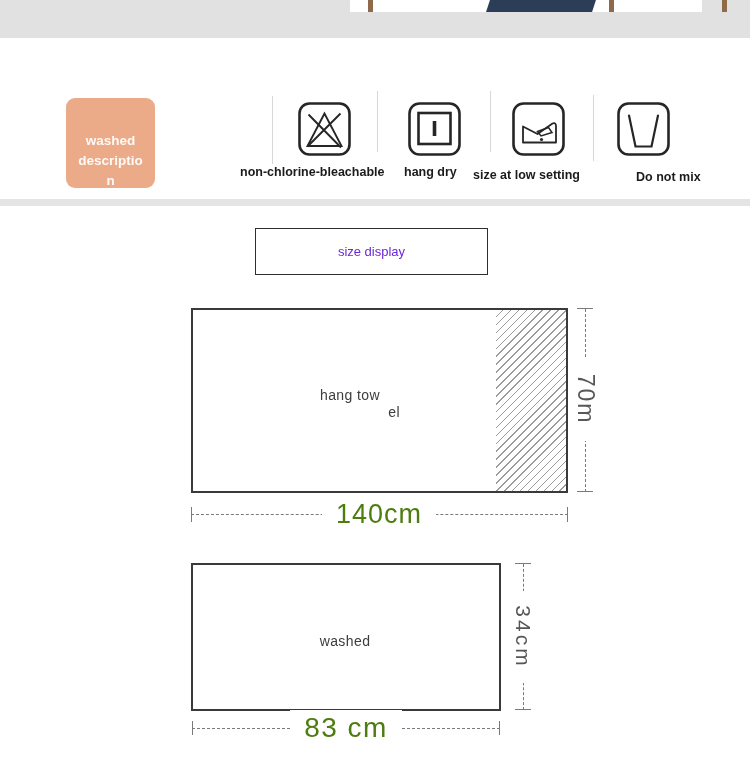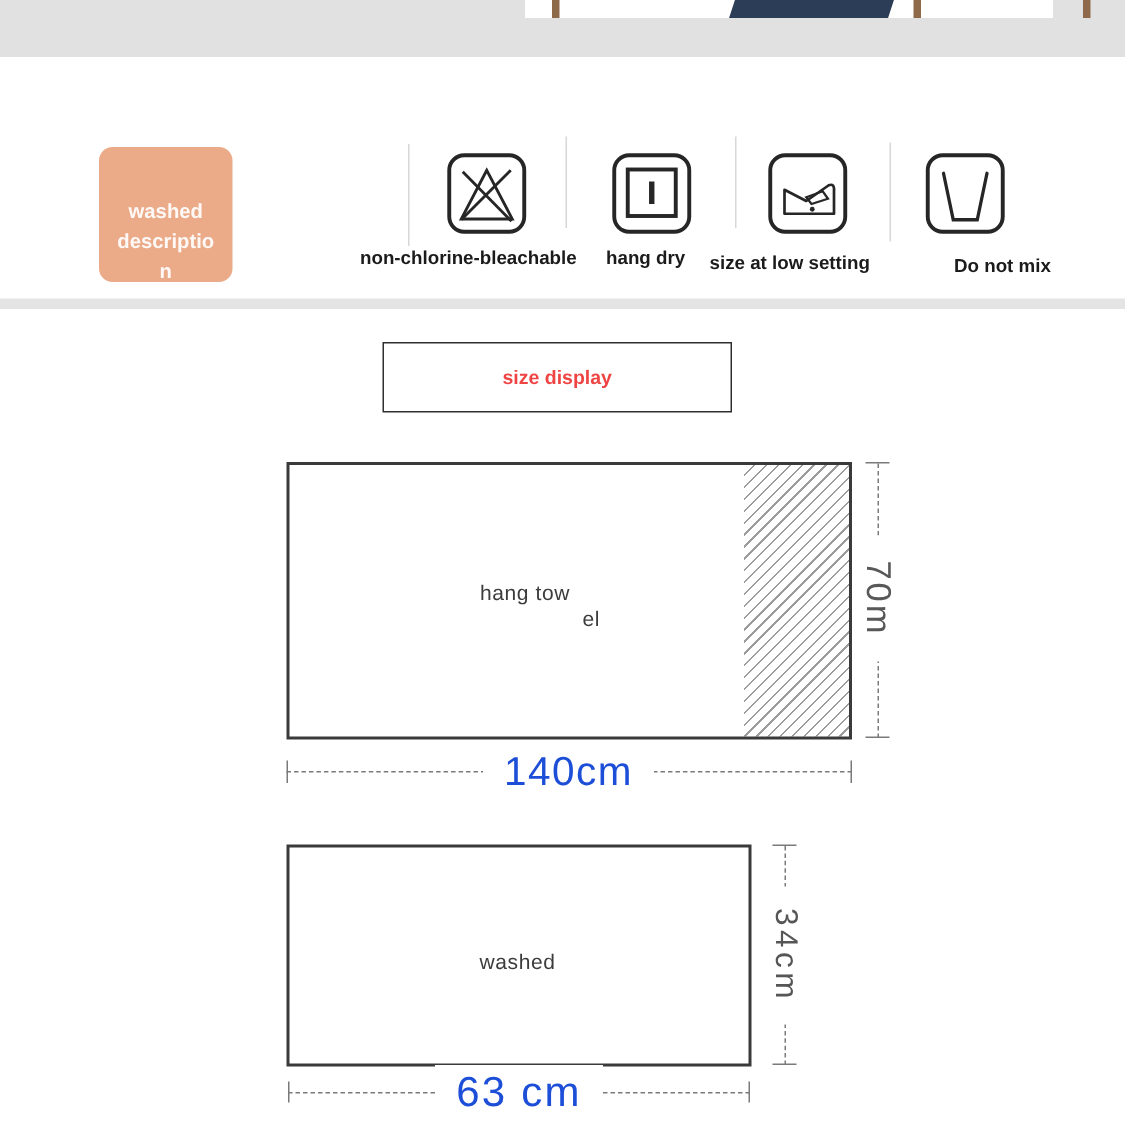--- a/index.html
+++ b/index.html
@@ -21,32 +21,32 @@
   .care-label{font-size:12.5px;font-weight:600;color:#1b1b1b;white-space:nowrap;line-height:17.5px;}
   .care-label.wrap{white-space:normal;word-break:break-all;width:137px;}
   .vdiv{width:1px;background:#d7d7d7;}
 
   
   .strip{left:0;top:199px;width:750px;height:7px;background:#e4e4e4;}
 
   
   .size-box{left:255px;top:228px;width:233px;height:47px;border:1.5px solid #2f2f2f;background:#fff;
             display:flex;align-items:center;justify-content:center;box-sizing:border-box;}
-  .size-box span{font-size:13px;font-weight:bold;color:#ef4444;}
+  .size-box span{font-size:13px;font-weight:normal;color:#6d28d9;}
 
   
   .rect{border:2px solid #3a3a3a;box-sizing:border-box;background:transparent;}
   .hatch{background:repeating-linear-gradient(135deg, rgba(255,255,255,0) 0 4.5px, #9c9c9c 4.5px 5.6px);}
   .rect-label{font-size:14px;color:#3c3c3c;text-align:center;line-height:17px;letter-spacing:0.4px;}
   .dashline-h{border-top:1px dashed #7a7a7a;height:0;}
   .dashline-v{border-left:1px dashed #7a7a7a;width:0;}
   .tick-h{border-top:1px solid #7a7a7a;height:0;}
   .tick-v{border-left:1px solid #7a7a7a;width:0;}
   .dim-label{background:#fff;display:flex;align-items:center;justify-content:center;
-             color:#1d4ed8;font-weight:400;}
+             color:#4d7c0f;font-weight:400;}
   .dim-h1{left:322px;top:496px;width:114px;height:36px;font-size:27px;letter-spacing:1px;}
   .dim-h2{left:290px;top:710px;width:112px;height:36px;font-size:28px;letter-spacing:1.5px;}
   .dim-v1{left:544px;top:386px;width:84px;height:26px;font-size:23px;letter-spacing:2px;transform:rotate(90deg);color:#585858;}
   .dim-v2{left:477px;top:624px;width:92px;height:26px;font-size:21px;letter-spacing:3px;transform:rotate(90deg);color:#565656;}
 
   svg{display:block;}
 </style>
 </head>
 <body>
 
@@ -136,15 +136,15 @@
   <div class="abs rect-label" style="left:295px;top:633px;width:100px;">washed</div>
 
   <div class="abs dashline-v" style="left:523px;top:564px;height:146px;"></div>
   <div class="abs tick-h" style="left:515px;top:563px;width:16px;"></div>
   <div class="abs tick-h" style="left:515px;top:709px;width:16px;"></div>
   <div class="abs dim-label dim-v2">34cm</div>
 
   <div class="abs dashline-h" style="left:192px;top:728px;width:308px;"></div>
   <div class="abs tick-v" style="left:192px;top:721px;height:14px;"></div>
   <div class="abs tick-v" style="left:499px;top:721px;height:14px;"></div>
-  <div class="abs dim-label dim-h2">63 cm</div>
+  <div class="abs dim-label dim-h2">83 cm</div>
 
 </div>
 
 </body></html>

